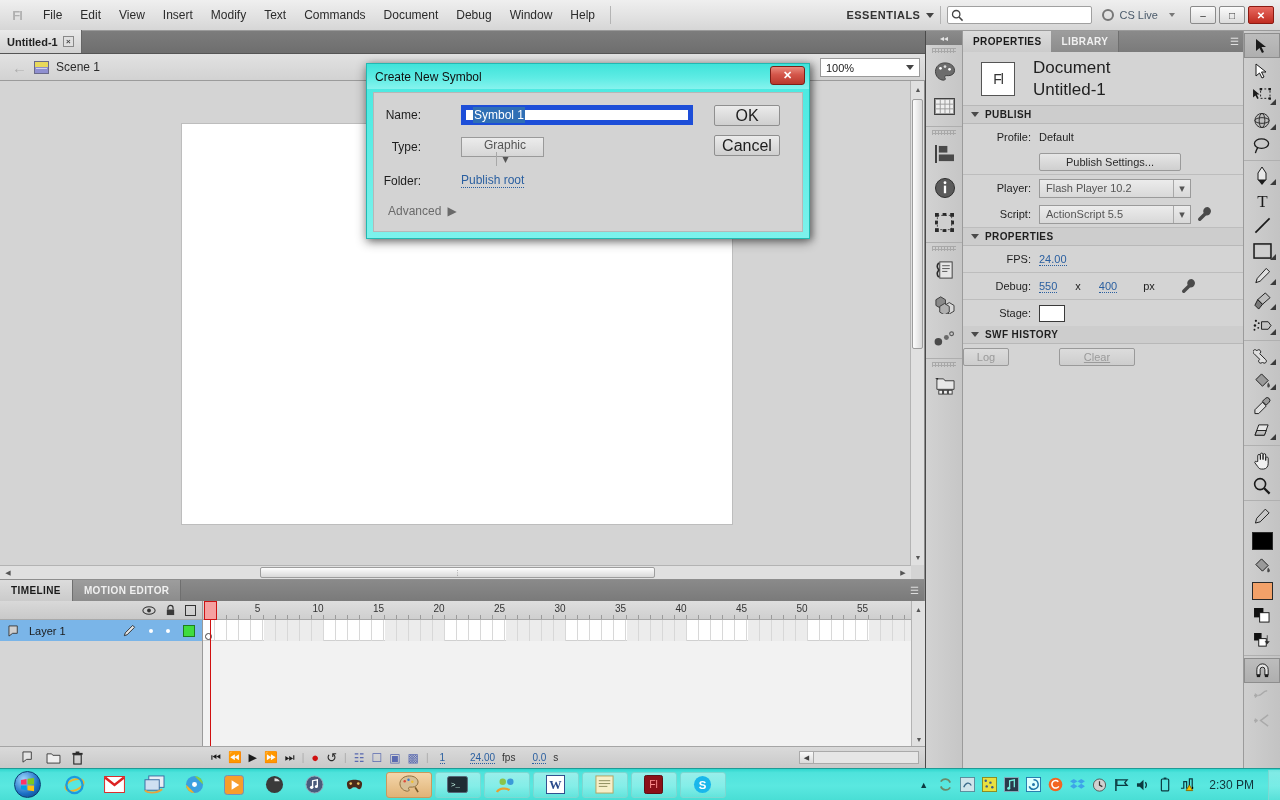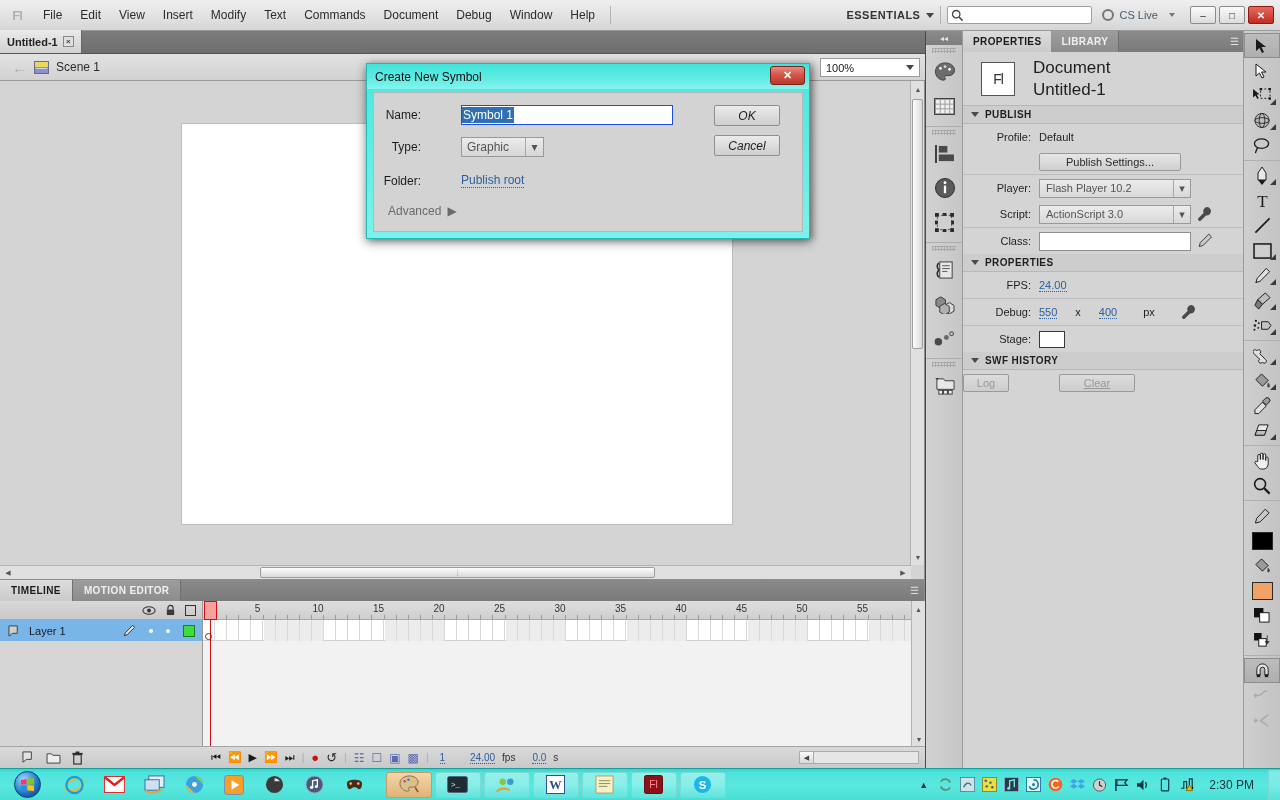--- a/index.html
+++ b/index.html
@@ -199,30 +199,30 @@
           border:1px solid #21b9b2;box-shadow:0 3px 10px rgba(0,0,0,.45);}
   .dlg-title{height:25px;display:flex;align-items:center;padding-left:8px;position:relative;
              background:linear-gradient(to bottom,#3fe3da 0%,#5eece4 55%,#86f3ee 100%);}
   .dlg-title span{font-size:12px;color:#101010;}
   .dlg-close{position:absolute;right:4px;top:2px;width:35px;height:19px;border:1px solid #7b2018;border-radius:3px;
              background:linear-gradient(to bottom,#e98c7e 0%,#d4564a 45%,#b9382c 100%);
              display:flex;align-items:center;justify-content:center;color:#fff;font-size:11px;font-weight:bold;}
   .dlg-body{position:absolute;left:6px;top:28px;right:6px;bottom:6px;background:#d3d3d3;border:1px solid #b7b7b7;}
   .dlg-row{display:flex;align-items:center;margin-top:12px;gap:32px;}
   .dlg-lbl{width:55px;text-align:right;padding-right:8px;font-size:12px;color:#1d1d1d;}
-  .name-input{width:212px;height:20px;border:1px solid #1d4ed8;background:#fff;display:flex;align-items:center;padding-left:0;}
+  .name-input{width:232px;height:20px;border:5px solid #1d4ed8;background:#fff;display:flex;align-items:center;padding-left:7px;}
   .name-input .sel{background:#2f6fb5;color:#fff;font-size:12px;padding:1px 1px;}
   .type-select{width:83px;height:20px;border:1px solid #9a9a9a;background:linear-gradient(to bottom,#ececec,#d6d6d6);
-               display:flex;align-items:center;justify-content:space-between;font-size:12px;color:#555;padding-left:5px;}
+               display:flex;align-items:center;justify-content:space-between;font-size:12px;color:#555;padding-left:5px;flex-direction:column;}
   .type-select .ab{width:18px;height:18px;border-left:1px solid #a8a8a8;display:flex;align-items:center;justify-content:center;}
   .dlg-link{font-size:12px;color:#2a5fa0;border-bottom:1px dotted #2a5fa0;}
   .dlg-adv{font-size:12px;color:#6a6a6a;display:flex;align-items:center;gap:6px;}
   .dlg-btn{position:absolute;width:66px;height:21px;border:1px solid #8f8f8f;border-radius:2px;
            background:linear-gradient(to bottom,#ebebeb,#cfcfcf);display:flex;align-items:center;justify-content:center;
-           font-size:12px;color:#1d1d1d;font-style:italic;}
+           font-size:16px;color:#1d1d1d;}
 
   
   .taskbar{position:absolute;left:0;bottom:0;width:1280px;height:32px;
            background:linear-gradient(to bottom,#2fd6cd 0%,#4fe3dc 12%,#5ae8e0 55%,#49ded5 100%);
            border-top:1px solid #1f9b95;display:flex;align-items:center;}
   .startorb{width:54px;height:30px;display:flex;align-items:center;justify-content:center;}
   .orb{width:27px;height:27px;border-radius:50%;background:radial-gradient(circle at 35% 30%,#9fd8ff,#1b6fc4 60%,#0b3f7a);
        border:1px solid #0a3d72;display:flex;align-items:center;justify-content:center;}
   .qlaunch{width:40px;height:30px;display:flex;align-items:center;justify-content:center;}
   .tb-win{height:26px;min-width:46px;margin:0 1.5px;border:1px solid #7cd8d2;border-radius:3px;
@@ -681,36 +681,29 @@
       <span class="plabel">Player:</span>
       <div class="pselect" style="width:152px;">
         <span>Flash Player 10.2</span>
         <span class="arrowbox">▾</span>
       </div>
     </div>
 
     <div class="prow">
       <span class="plabel">Script:</span>
       <div class="pselect" style="width:152px;">
-        <span>ActionScript 3.0</span>
+        <span>ActionScript 5.5</span>
         <span class="arrowbox">▾</span>
       </div>
       <svg width="16" height="16" viewBox="0 0 17 17" style="margin-left:6px;">
         <path d="M11 1a4.5 4.5 0 0 0-4 6.4L1.6 12.8a1.8 1.8 0 0 0 2.6 2.6L9.6 10A4.5 4.5 0 1 0 11 1z" fill="#4a4a4a"></path>
       </svg>
     </div>
     <div class="pdiv"></div>
 
-    <div class="prow">
-      <span class="plabel">Class:</span>
-      <div class="pinput" style="width:152px;"></div>
-      <svg width="16" height="16" viewBox="0 0 17 17" style="margin-left:6px;">
-        <path d="M12.5 1.2l3 3-9 9-4.2 1.2L3.5 10.2z" fill="#c8c8c8" stroke="#3a3a3a"></path>
-      </svg>
-    </div>
 
     <div class="sec-head">
       <span class="caret"></span>
       <span>PROPERTIES</span>
     </div>
 
     <div class="prow">
       <span class="plabel">FPS:</span>
       <span class="hotlink">24.00</span>
     </div>

